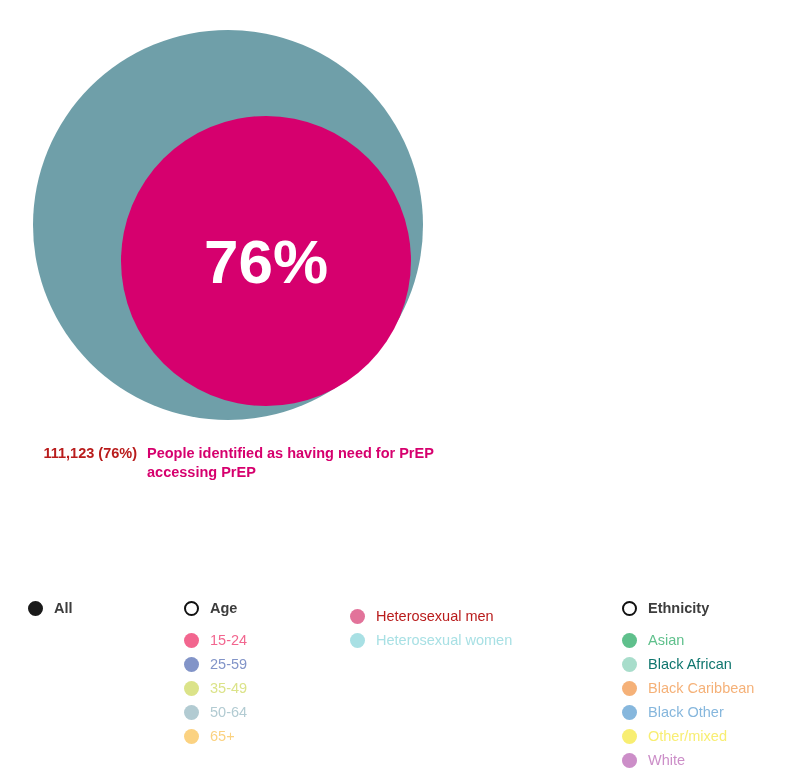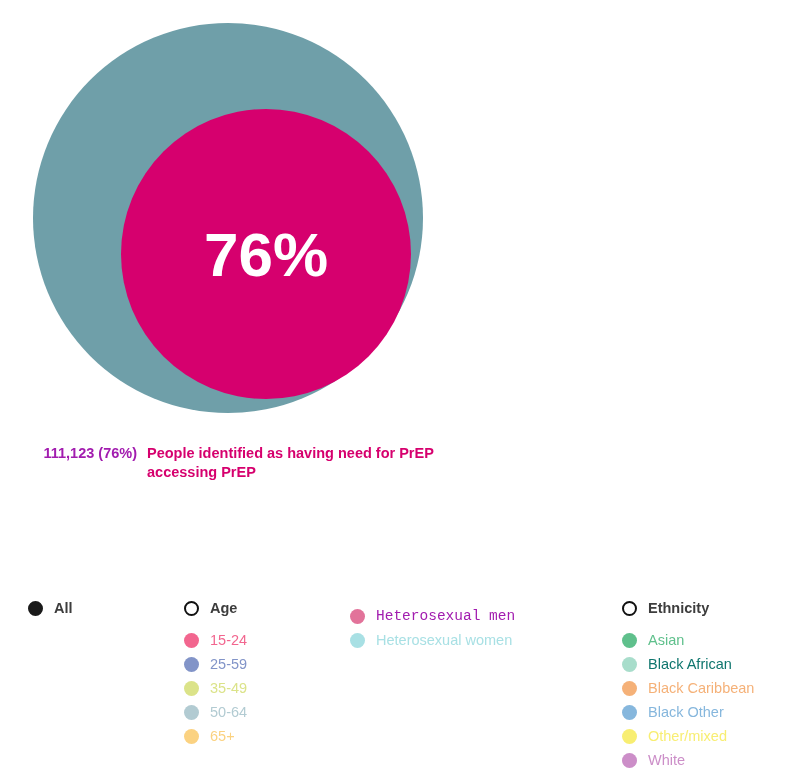--- a/index.html
+++ b/index.html
@@ -14,21 +14,21 @@
     font-family: "Liberation Sans", sans-serif;
     position: relative;
     overflow: hidden;
     -webkit-font-smoothing: antialiased;
   }
 
   
   #venn-chart {
     position: absolute;
     left: 0;
-    top: 1px;
+    top: 8px;
     width: 470px;
     height: 430px;
   }
   #venn-chart svg { display: block; }
   .venn-value-label {
     font-family: "Liberation Sans", sans-serif;
     font-size: 62px;
     font-weight: 700;
     fill: #ffffff;
   }
@@ -130,21 +130,21 @@
 <div id="venn-chart">
   <svg width="470" height="430" viewBox="0 0 470 430" xmlns="http://www.w3.org/2000/svg">
     <circle id="outer-circle" cx="228" cy="217" r="195" fill="#6f9fa9"></circle>
     <circle id="inner-circle" cx="266" cy="253" r="145" fill="#d6006e"></circle>
     <text class="venn-value-label" id="venn-center-text" x="266" y="253" text-anchor="middle" dominant-baseline="central">76%</text>
   </svg>
 </div>
 
 <div id="caption-block">
   <div class="caption-row inner">
-    <span class="caption-count" style="color: #a21caf; padding-left: 21px;">111,123 (76%)</span>
+    <span class="caption-count" style="color: #b91c1c; padding-left: 21px;">111,123 (76%)</span>
     <span class="caption-text" style="color: rgb(214, 0, 110);">People identified as having need for PrEP accessing PrEP</span>
   </div>
 </div>
 
 <div id="filter-legend">
     <div class="filter-group" data-group="all">
       <div class="filter-head">
         <span class="radio selected"></span>
         <span class="filter-head-label">All</span>
       </div>
@@ -174,21 +174,21 @@
         <div class="filter-option">
           <span class="swatch" style="background: rgb(251, 210, 129);"></span>
           <span class="option-label" style="color: rgb(251, 210, 129);">65+</span>
         </div>
       </div>
     </div>
     <div class="filter-group" data-group="exposure">
       <div class="filter-options">
         <div class="filter-option">
           <span class="swatch" style="background: rgb(226, 115, 154);"></span>
-          <span class="option-label" style="color: #a21caf; font-family: Liberation Mono, monospace;">Heterosexual men</span>
+          <span class="option-label" style="color: #b91c1c;">Heterosexual men</span>
         </div>
         <div class="filter-option">
           <span class="swatch" style="background: rgb(168, 224, 228);"></span>
           <span class="option-label" style="color: rgb(168, 224, 228);">Heterosexual women</span>
         </div>
       </div>
     </div>
     <div class="filter-group" data-group="ethnicity">
       <div class="filter-head">
         <span class="radio unselected"></span>

